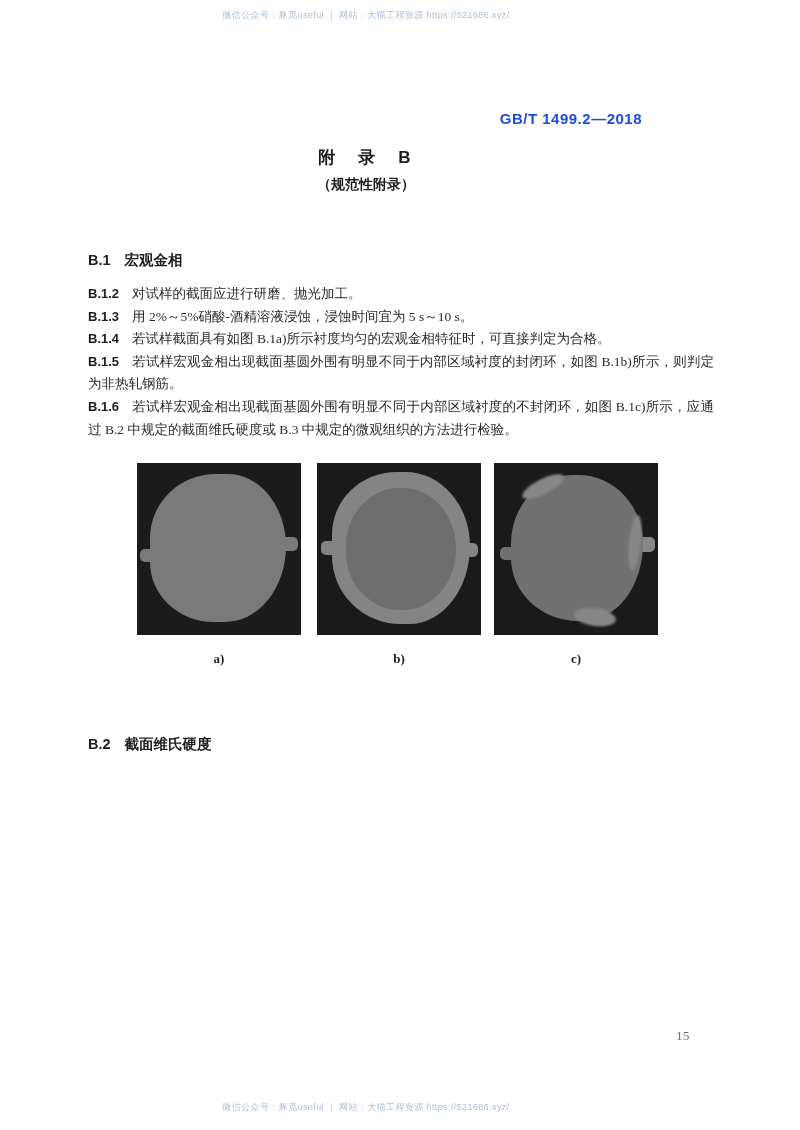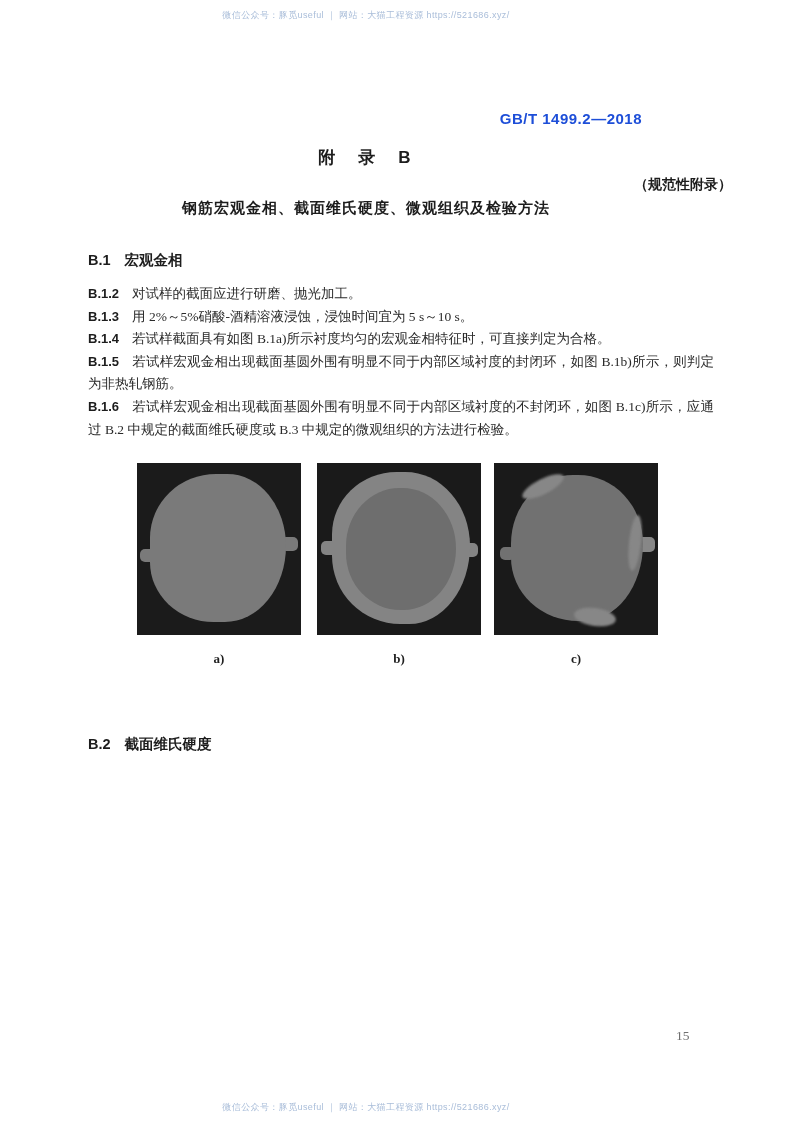--- a/index.html
+++ b/index.html
@@ -18,21 +18,21 @@
     position:absolute; top:86px; right:90px;
     font-family:"Liberation Sans", sans-serif; font-weight:bold;
     font-size:15px; letter-spacing:0.5px; color:#1d4ed8;margin-top:24px;
   }
   .appendix-title {
     position:absolute; top:146px; left:0; width:100%; text-align:center;
     font-family:"Liberation Sans", sans-serif; font-weight:bold;
     font-size:17px; letter-spacing:3px; color:#1d1d1d;
   }
   .appendix-subtitle {
-    position:absolute; top:176px; left:0; width:100%; text-align:right;
+    position:absolute; top:176px; left:0; width:100%; text-align:center;
     font-family:"Liberation Sans", sans-serif; font-weight:bold;
     font-size:14px; color:#1d1d1d;
   }
   .appendix-heading {
     position:absolute; top:199px; left:0; width:100%; text-align:center;
     font-family:"Liberation Sans", sans-serif; font-weight:bold;
     font-size:15px; letter-spacing:1px; color:#1d1d1d;
   }
   .section-heading {
     position:absolute; left:88px;
@@ -92,21 +92,20 @@
 <body>
 
 <div class="page">
 
   <div class="watermark top">微信公众号：豚觅useful ｜ 网站：大猫工程资源 https://521686.xyz/</div>
 
   <div class="doc-number">GB/T 1499.2—2018</div>
 
   <div class="appendix-title">附　录　B</div>
   <div class="appendix-subtitle">（规范性附录）</div>
-  <div class="appendix-heading">钢筋宏观金相、截面维氏硬度、微观组织及检验方法</div>
 
   <div class="section-heading" id="b1-heading">
     <span class="sec-num">B.1</span><span>宏观金相</span>
   </div>
 
   <div class="clauses" id="b1-clauses">
     <p class="clause"><span class="cnum">B.1.2</span><span>对试样的截面应进行研磨、抛光加工。</span></p>
     <p class="clause"><span class="cnum">B.1.3</span><span>用 2%～5%硝酸-酒精溶液浸蚀，浸蚀时间宜为 5 s～10 s。</span></p>
     <p class="clause"><span class="cnum">B.1.4</span><span>若试样截面具有如图 B.1a)所示衬度均匀的宏观金相特征时，可直接判定为合格。</span></p>
     <p class="clause"><span class="cnum">B.1.5</span><span>若试样宏观金相出现截面基圆外围有明显不同于内部区域衬度的封闭环，如图 B.1b)所示，则判定为非热轧钢筋。</span></p>

